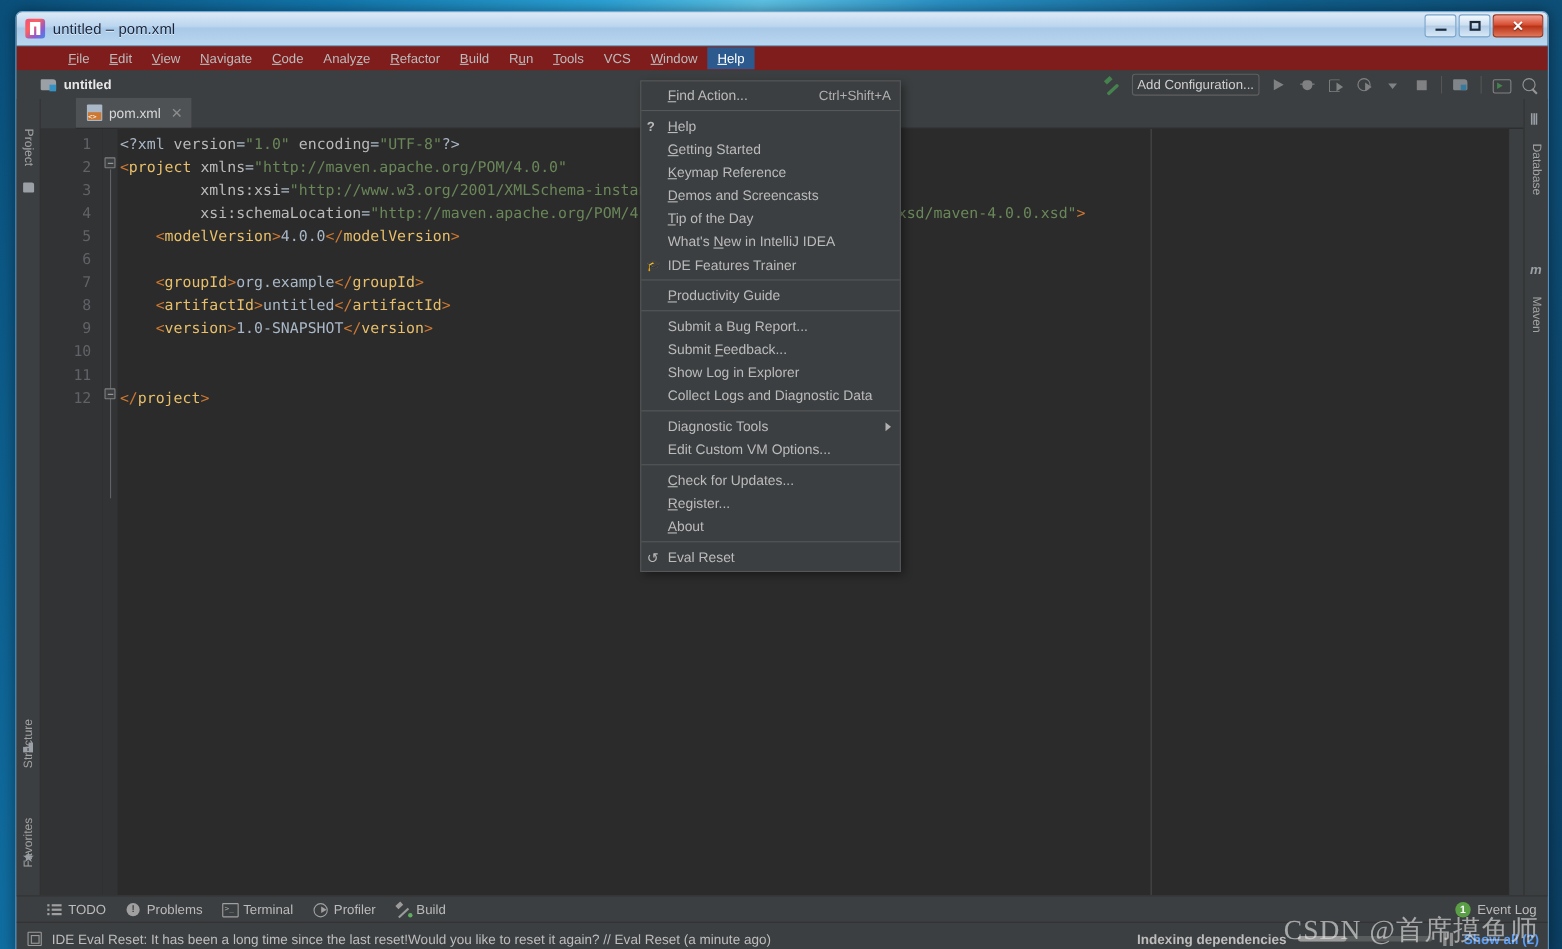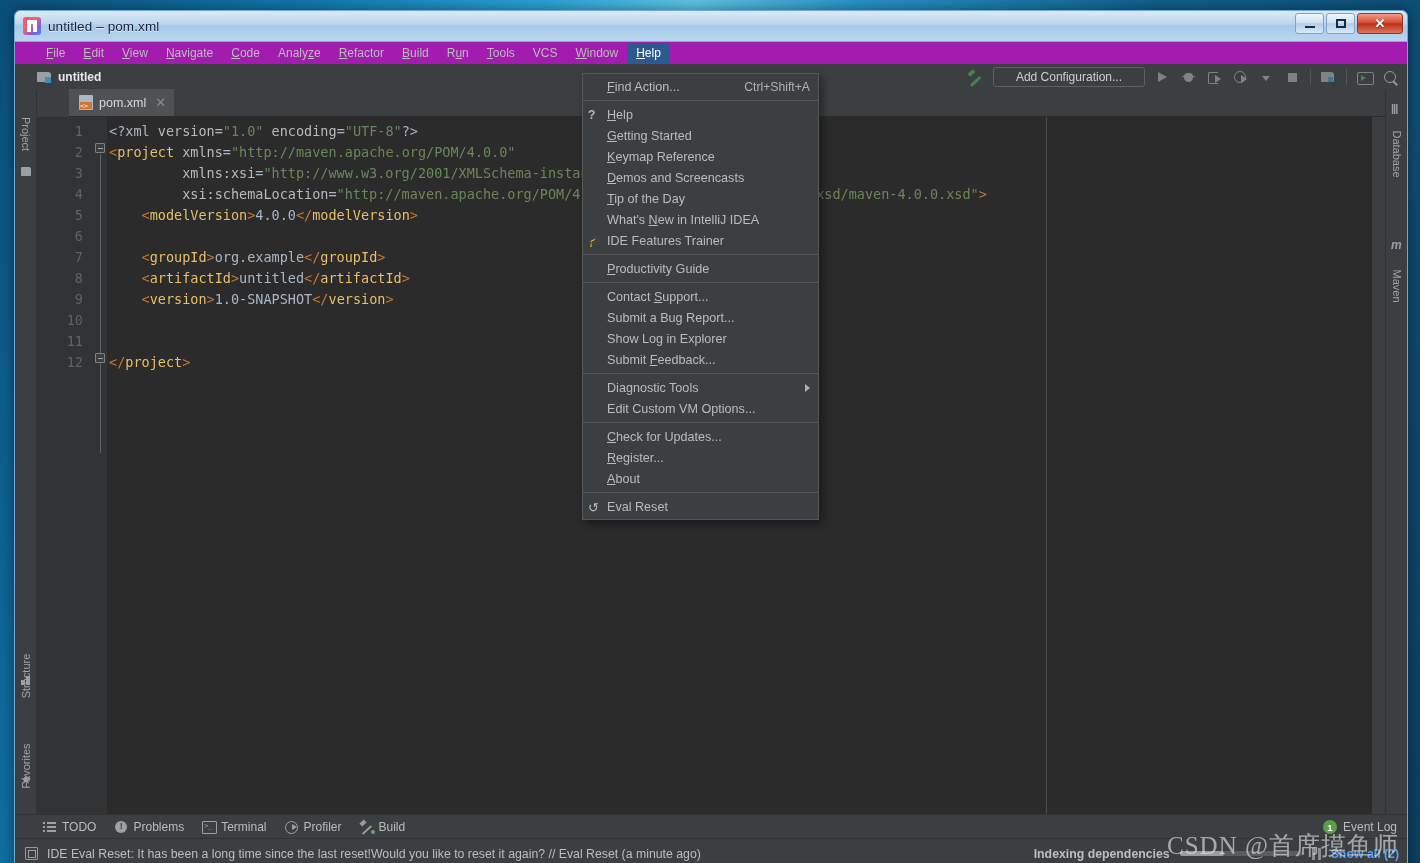--- a/index.html
+++ b/index.html
@@ -59,22 +59,22 @@
     background: linear-gradient(180deg,#f39e90 0%,#d64f33 45%,#b93317 52%,#e0765b 100%);
     border-color: #9c3218; color: #fff;
     text-shadow: 0 1px 1px rgba(0,0,0,.5);
     font-size: 13px;
   }
   .winbtn .glyph-min { display:block; width:10px; height:2px; background:#1b2b3d; margin-top:6px; }
   .winbtn .glyph-max { display:block; width:10px; height:9px; border:2px solid #1b2b3d; }
 
   
   #menubar {
-    height: 22px; background: #a21caf;
-    display: flex; align-items: center; padding-left: 22px;
+    height: 22px; background: #7f1d1d;
+    display: flex; align-items: center; padding-left: 38px;
     font-size: 12px; color: #bbbbbb;
   }
   .menu-item { padding: 3px 9px; cursor: default; white-space: nowrap; }
   .menu-item.active { background: #2d5a8e; color: #ffffff; }
   .mn { text-decoration: underline; }
 
   
   #navbar {
     height: 26px; background: #3c3f41;
     display: flex; align-items: center;
@@ -92,21 +92,21 @@
     content:""; position:absolute; left:8px; top:6px; width:6px; height:6px;
     background:#3592c4;
   }
   
   #toolbar-right {
     position: absolute; right: 8px; top: 0; height: 26px;
     display: flex; align-items: center; gap: 9px;
   }
   #addconfig {
     border: 1px solid #5e6060; border-radius: 3px;
-    padding: 2px 22px; font-size: 12px; color: #cfcfcf; background: #3c3f41;
+    padding: 2px 4px; font-size: 12px; color: #cfcfcf; background: #3c3f41;
   }
   .tb-ico { width: 17px; height: 17px; display:inline-block; position: relative; opacity:.72; }
   .ico-hammer::before {
     content:""; position:absolute; left:2px; top:11px; width:13px; height:2.5px;
     background:#499c54; transform: rotate(-43deg); border-radius:1px;
   }
   .ico-hammer::after {
     content:""; position:absolute; left:1px; top:2px; width:7px; height:4px;
     background:#499c54; transform: rotate(-43deg);
   }
@@ -536,30 +536,30 @@
       <div class="mrow">
         <span class="mi cap-icon">🎓</span>
         <span>IDE Features Trainer</span>
       </div>
       <div class="msep"></div>
       <div class="mrow">
         <span><u>P</u>roductivity Guide</span>
       </div>
       <div class="msep"></div>
       <div class="mrow">
-        <span>Contact <u>S</u>upport...</span>
-      </div>
-      <div class="mrow">
         <span>Submit a Bug Report...</span>
       </div>
       <div class="mrow">
+        <span>Submit <u>F</u>eedback...</span>
+      </div>
+      <div class="mrow">
         <span>Show Log in Explorer</span>
       </div>
       <div class="mrow">
-        <span>Submit <u>F</u>eedback...</span>
+        <span>Collect Logs and Diagnostic Data</span>
       </div>
       <div class="msep"></div>
       <div class="mrow">
         <span>Diagnostic Tools</span>
         <span class="submenu-arrow"></span>
       </div>
       <div class="mrow">
         <span>Edit Custom VM Options...</span>
       </div>
       <div class="msep"></div>

